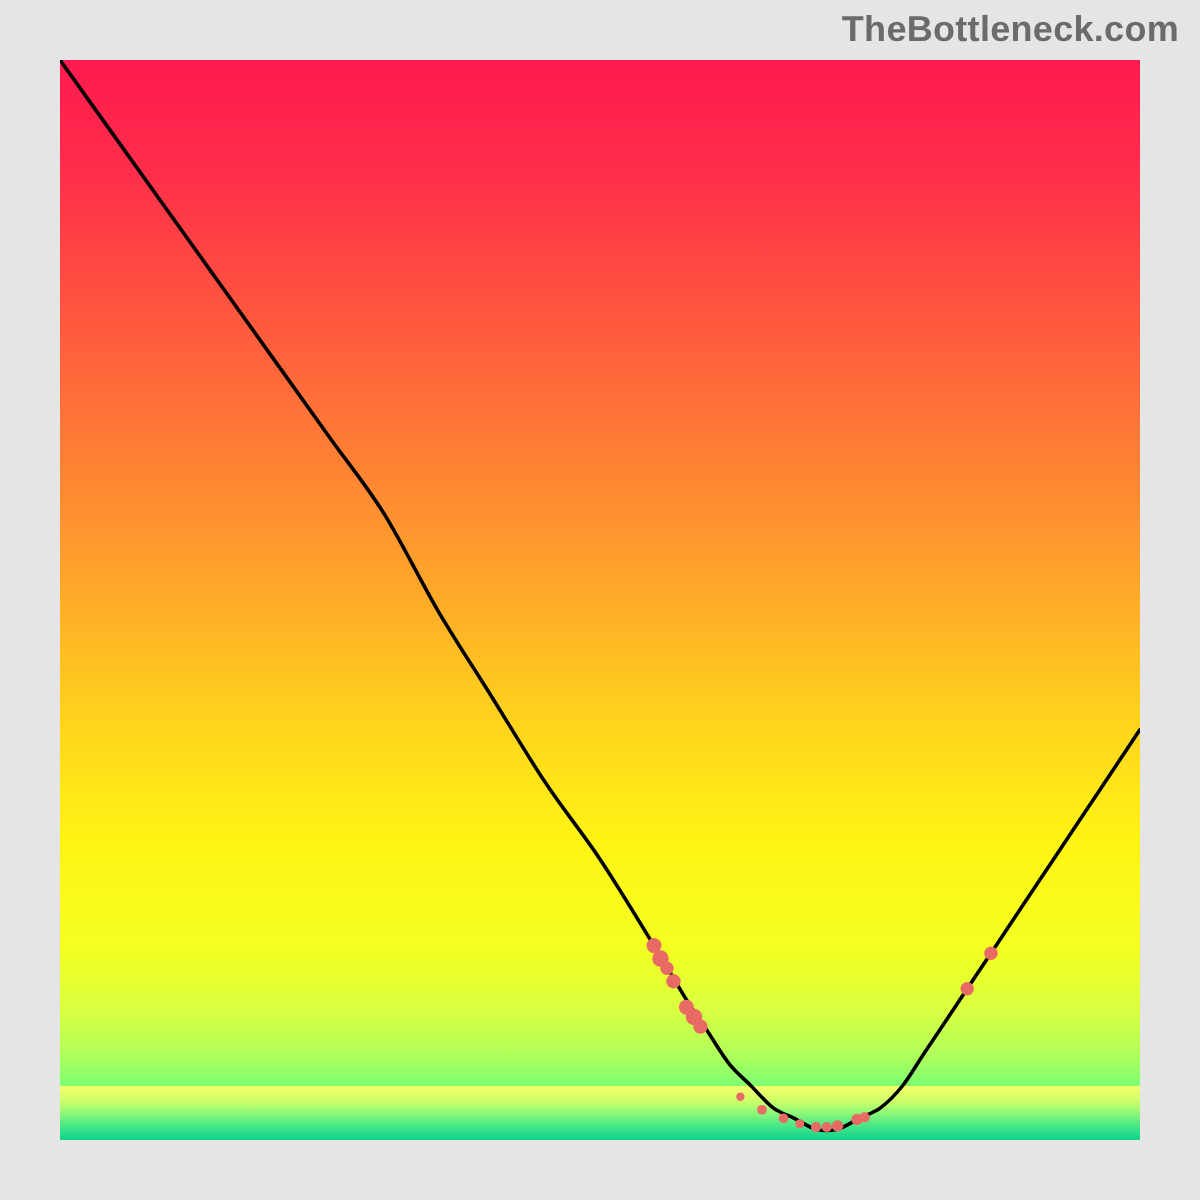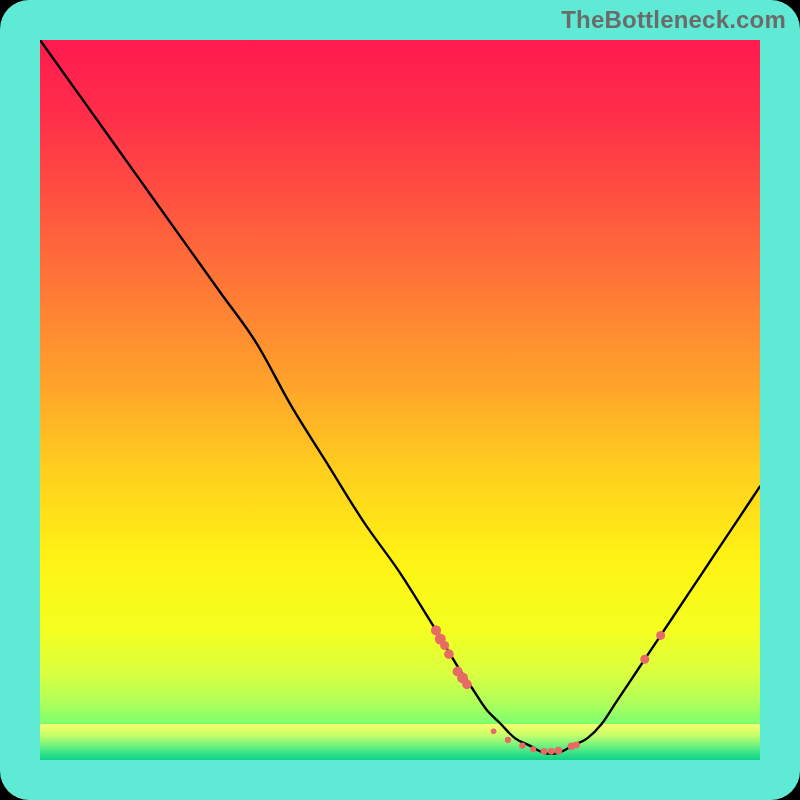--- a/index.html
+++ b/index.html
@@ -8,22 +8,21 @@
     width: 800px;
     height: 800px;
     background: #000000;
     overflow: hidden;
     font-family: Arial, Helvetica, sans-serif;
   }
   .stage {
     position: relative;
     width: 800px;
     height: 800px;
-    background: #5eead4;
-    border-radius: 29px;
+    background: #e5e5e5;
   }
   .attribution {
     position: absolute;
     top: 6px;
     right: 14px;
     font-size: 24px;
     font-weight: 600;
     color: #6b6b6b;
     letter-spacing: 0.2px;
     user-select: none;

